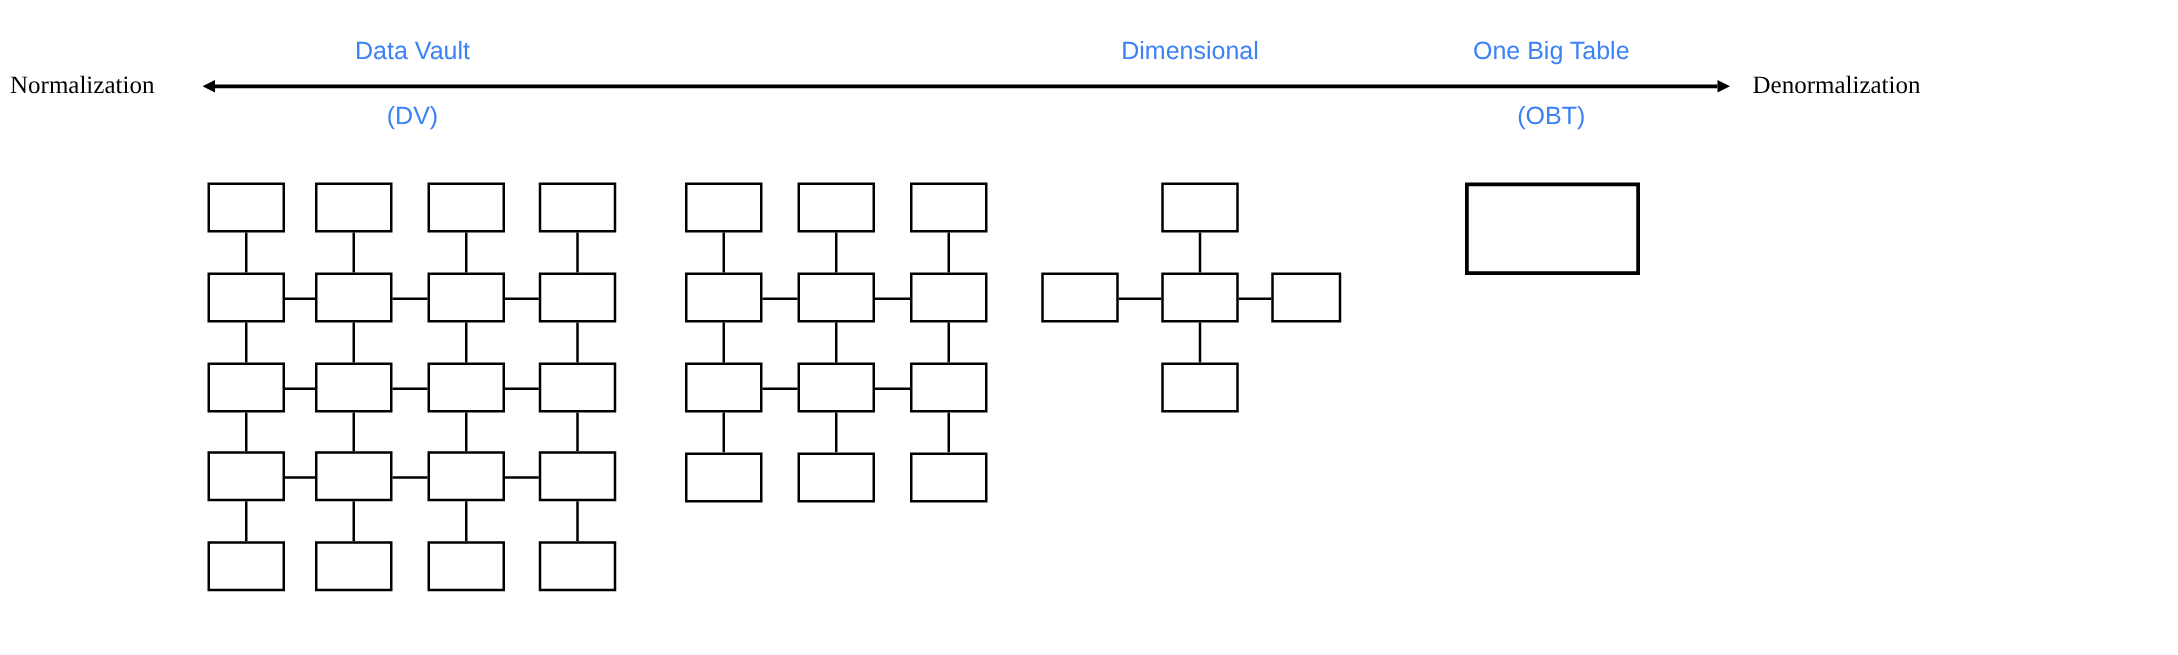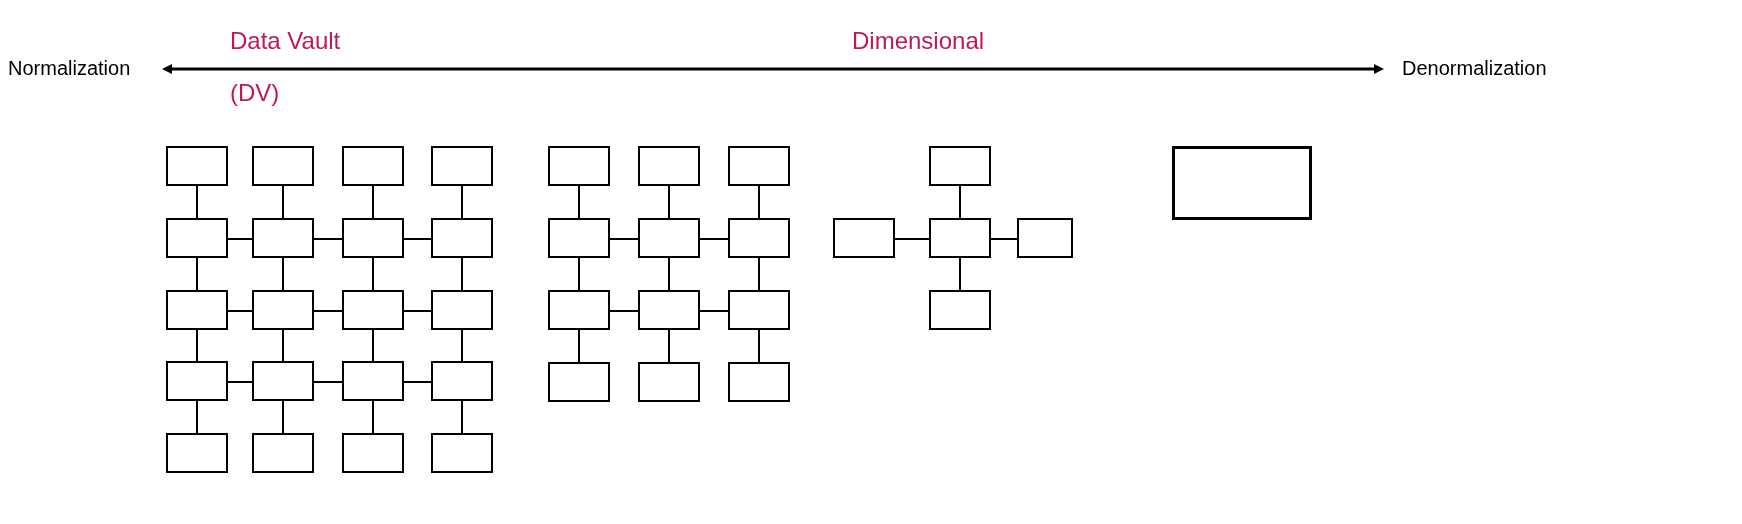--- a/index.html
+++ b/index.html
@@ -9,32 +9,34 @@
     font-family:"Liberation Sans", sans-serif;
     color:#000000;
     overflow:hidden;
     position:relative;
   }
   #stage{position:absolute;left:0;top:0;width:1742px;height:524px;}
 
   
   .col-label{
     position:absolute;
-    font-size:24px;
+    text-align:center;
+    font-size:20px;
     line-height:26px;
     white-space:pre-line;
-    color:#be185d;
+    color:#3b82f6;
   }
 
   .edge-label{
     position:absolute;
     font-size:20px;
     line-height:24px;
     color:#000;
     white-space:nowrap;
+    font-family:Liberation Serif, serif;
   }
 
   
   #axis{position:absolute;left:0;top:0;width:1742px;height:110px;}
 
   
   .node{
     position:absolute;
     box-sizing:border-box;
     border:2px solid #000000;
@@ -66,20 +68,24 @@
     <div>(DV)</div>
   </div>
 
   <div class="col-label" style="left:568px;top:2px;width:200px;">
   </div>
 
   <div class="col-label" style="left:852px;top:2px;width:200px;">
     <div>Dimensional</div>
   </div>
 
+  <div class="col-label" style="left:1141px;top:2px;width:200px;">
+    <div>One Big Table</div>
+    <div>(OBT)</div>
+  </div>
 
   <div class="edge-label" style="left:8px;top:56px;">Normalization</div>
   <div class="edge-label" style="left:1402px;top:56px;">Denormalization</div>
 
   <svg id="axis" viewBox="0 0 1742 110" xmlns="http://www.w3.org/2000/svg">
     <defs>
       <marker id="arrL" markerWidth="12" markerHeight="12" refX="10" refY="5" orient="auto" markerUnits="userSpaceOnUse">
         <path d="M10,0 L0,5 L10,10 z" fill="#000"></path>
       </marker>
       <marker id="arrR" markerWidth="12" markerHeight="12" refX="2" refY="5" orient="auto" markerUnits="userSpaceOnUse">

